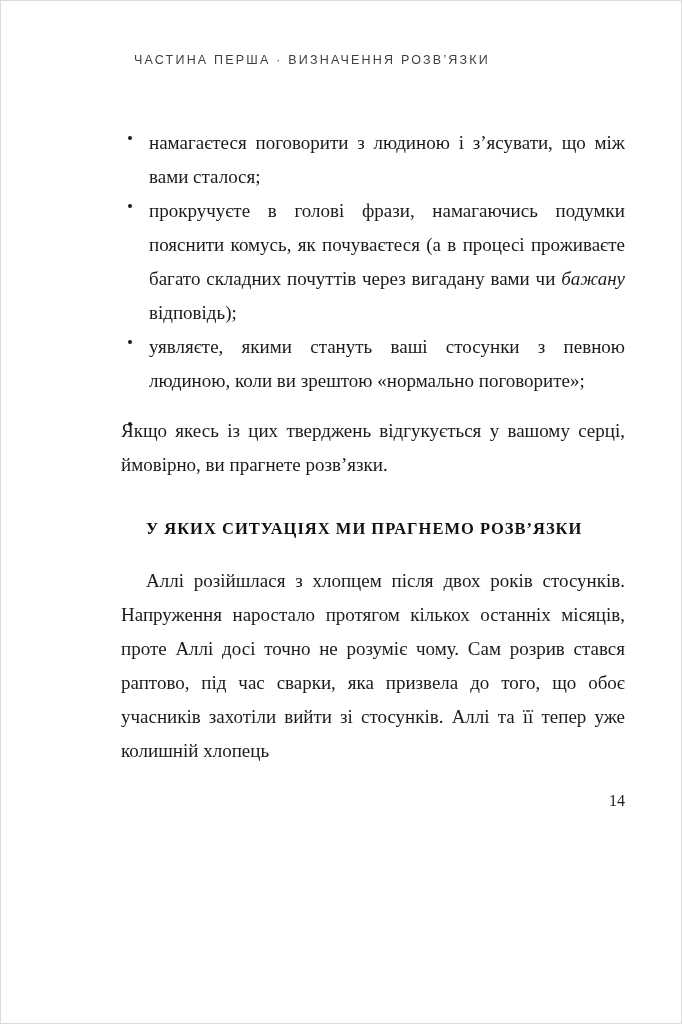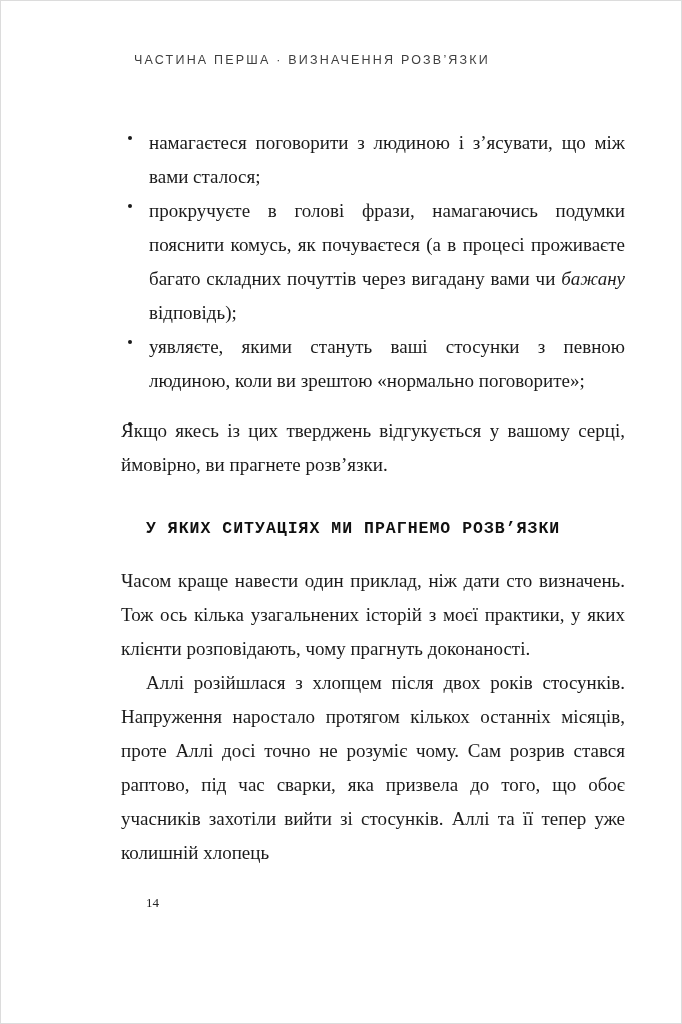--- a/index.html
+++ b/index.html
@@ -66,31 +66,32 @@
   p.para {
     margin: 0;
     text-align: justify;
     hyphens: auto;
     -webkit-hyphens: auto;
   }
   p.p-abo { margin-bottom: 14px; text-align: left; }
   p.p-conclusion { margin-bottom: 0; }
   h2.section-heading {
     margin: 30px 0 18px 25px;
-    font-family: Liberation Mono, monospace;
+    font-family: Liberation Serif, serif;
     font-size: 16.5px;
     font-weight: 700;
     letter-spacing: 1px;
     color: #111111;
   }
   p.p-alli { text-indent: 25px; }
   .folio {
     margin: 16px 0 0 25px;
-    font-size: 13px;
+    font-size: 16px;
     color: #222222;
+    text-align: right;
   }
 </style>
 </head>
 <body>
 
 <div class="page">
 
   <div class="running-head">ЧАСТИНА ПЕРША · ВИЗНАЧЕННЯ РОЗВ’ЯЗКИ</div>
 
   <div class="content">
@@ -114,20 +115,19 @@
     <ul class="bullets second">
       <li>
         <span class="dot"></span>
       </li>
     </ul>
 
     <p class="para p-conclusion">Якщо якесь із цих тверджень відгукується у вашому серці, ймовірно, ви прагнете розв’язки.</p>
 
     <h2 class="section-heading">У ЯКИХ СИТУАЦІЯХ МИ ПРАГНЕМО РОЗВ’ЯЗКИ</h2>
 
-    <p class="para p-chasom">Часом краще навести один приклад, ніж дати сто визначень. Тож ось кілька узагальнених історій з моєї практики, у яких клієнти розповідають, чому прагнуть доконаності.</p>
 
     <p class="para p-alli">Аллі розійшлася з хлопцем після двох років стосунків. Напруження наростало протягом кількох останніх місяців, проте Аллі досі точно не розуміє чому. Сам розрив стався раптово, під час сварки, яка призвела до того, що обоє учасників захотіли вийти зі стосунків. Аллі та її тепер уже колишній хлопець</p>
 
     <div class="folio">14</div>
 
   </div>
 </div>
 
 </body></html>

